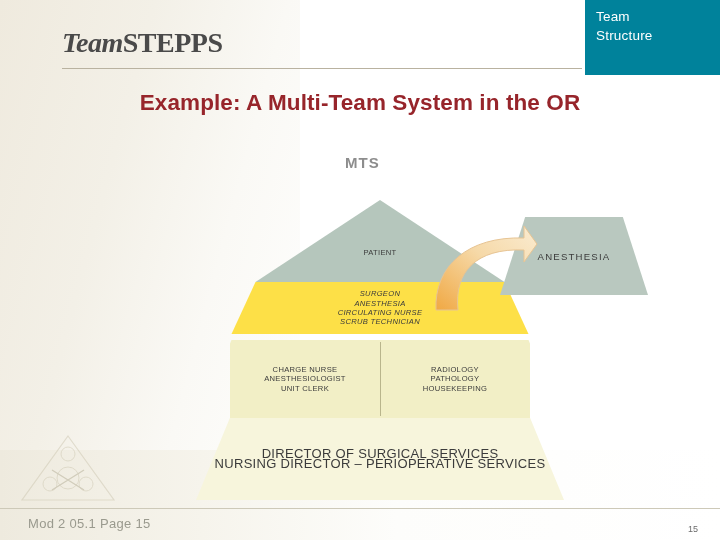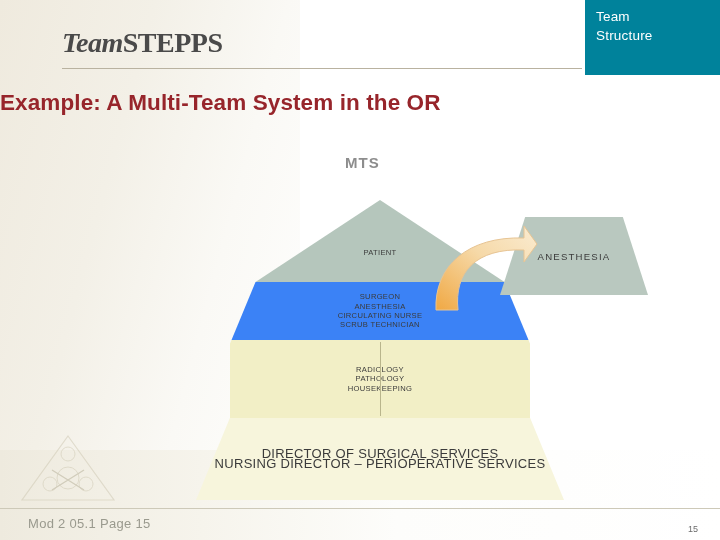--- a/index.html
+++ b/index.html
@@ -80,20 +80,21 @@
     height: 1px;
     background: #b9b2a0;
   }
 
   
   .slide-title {
     position: absolute;
     left: 0;
     top: 90px;
     width: 720px;
+    text-align: center;
     font-size: 22.5px;
     font-weight: bold;
     color: #97252b;
     letter-spacing: .1px;
   }
 
   
   .diagram {
     position: absolute;
     left: 200px;
@@ -138,23 +139,24 @@
     top: 0;
     height: 82px;
     background: #b5c6bc;
     clip-path: polygon(50% 0%, 91.5% 100%, 8.5% 100%);
     padding-top: 48px;
     align-items: flex-start;
   }
   
   .prow-2 {
     top: 82px;
-    height: 58px;
-    background: #3b82f6;
+    height: 52px;
+    background: #fde047;
     clip-path: polygon(8.5% 0%, 91.5% 0%, 99.5% 100%, 0.5% 100%);
+    font-style: italic;
   }
   .prow-3-shape {
     position: absolute;
     left: 0;
     top: 140px;
     width: 300px;
     height: 78px;
     background: #f2efc6;
     clip-path: polygon(0.5% 0%, 99.5% 0%, 110.5% 100%, -10.5% 100%);
   }
@@ -312,20 +314,25 @@
       </div>
       <div class="prow prow-2">
         <span style="white-space:pre-line">SURGEON
 ANESTHESIA
 CIRCULATING NURSE
 SCRUB TECHNICIAN</span>
       </div>
 
       <div class="prow-3-shape"></div>
       <div class="prow-3-cols">
+        <div class="col">
+          <span style="white-space:pre-line">CHARGE NURSE
+ANESTHESIOLOGIST
+UNIT CLERK</span>
+        </div>
         <div class="col">
           <span style="white-space:pre-line">RADIOLOGY
 PATHOLOGY
 HOUSEKEEPING</span>
         </div>
       </div>
       <div class="divider-v"></div>
 
       <div class="prow-4-shape"></div>
       <div class="prow-4-text">

